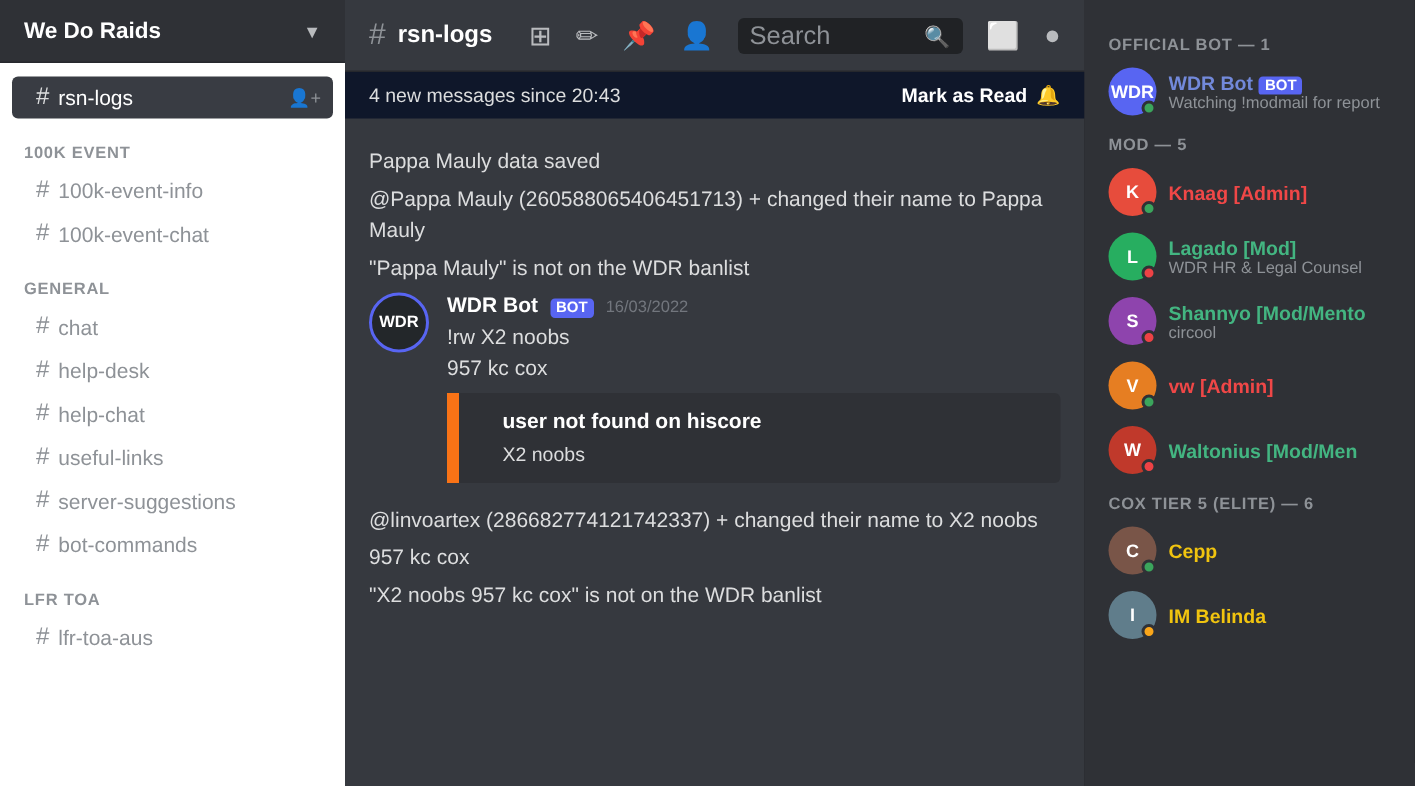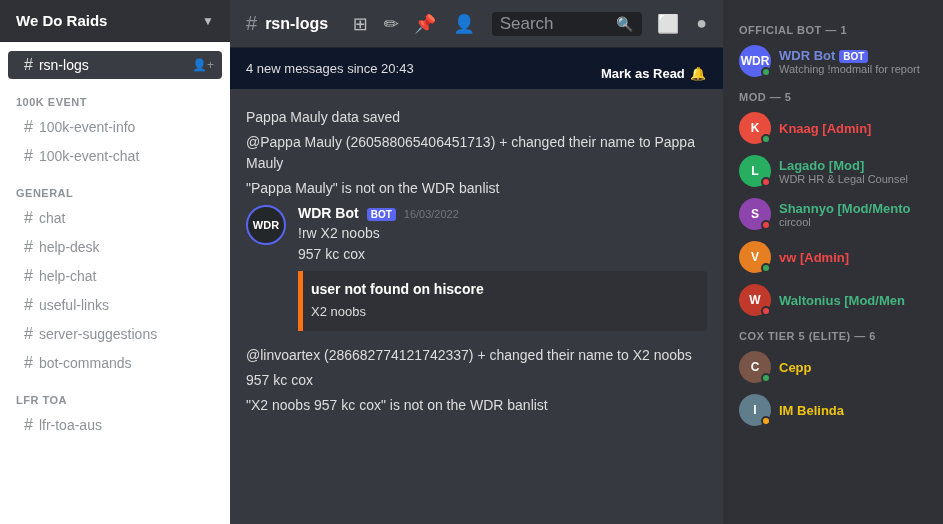--- a/index.html
+++ b/index.html
@@ -163,21 +163,20 @@
       flex-shrink: 0;
     }
 
     .new-messages-bar .mark-read {
       color: #fff;
       font-weight: 600;
       cursor: pointer;
       display: flex;
       align-items: center;
       gap: 6px;
-      margin-top: 10px;
     }
 
     .messages-area {
       flex: 1;
       overflow-y: auto;
       padding: 16px 0 8px 0;
     }
 
     .messages-area::-webkit-scrollbar { width: 6px; }
     .messages-area::-webkit-scrollbar-thumb { background: #202225; border-radius: 3px; }
@@ -242,24 +241,24 @@
       color: #72767d;
     }
 
     .message-text {
       font-size: 14px;
       color: #dcddde;
       line-height: 1.5;
     }
 
     .embed-block {
-      border-left: 5px solid #f97316;
+      border-left: 8px solid #f97316;
       background: #2f3136;
       border-radius: 0 4px 4px 0;
-      padding: 10px 8px;
+      padding: 10px 29px;
       margin-top: 6px;
       max-width: 420px;
     }
 
     .embed-title {
       font-weight: 700;
       color: #fff;
       font-size: 14px;
       margin-bottom: 6px;
     }

